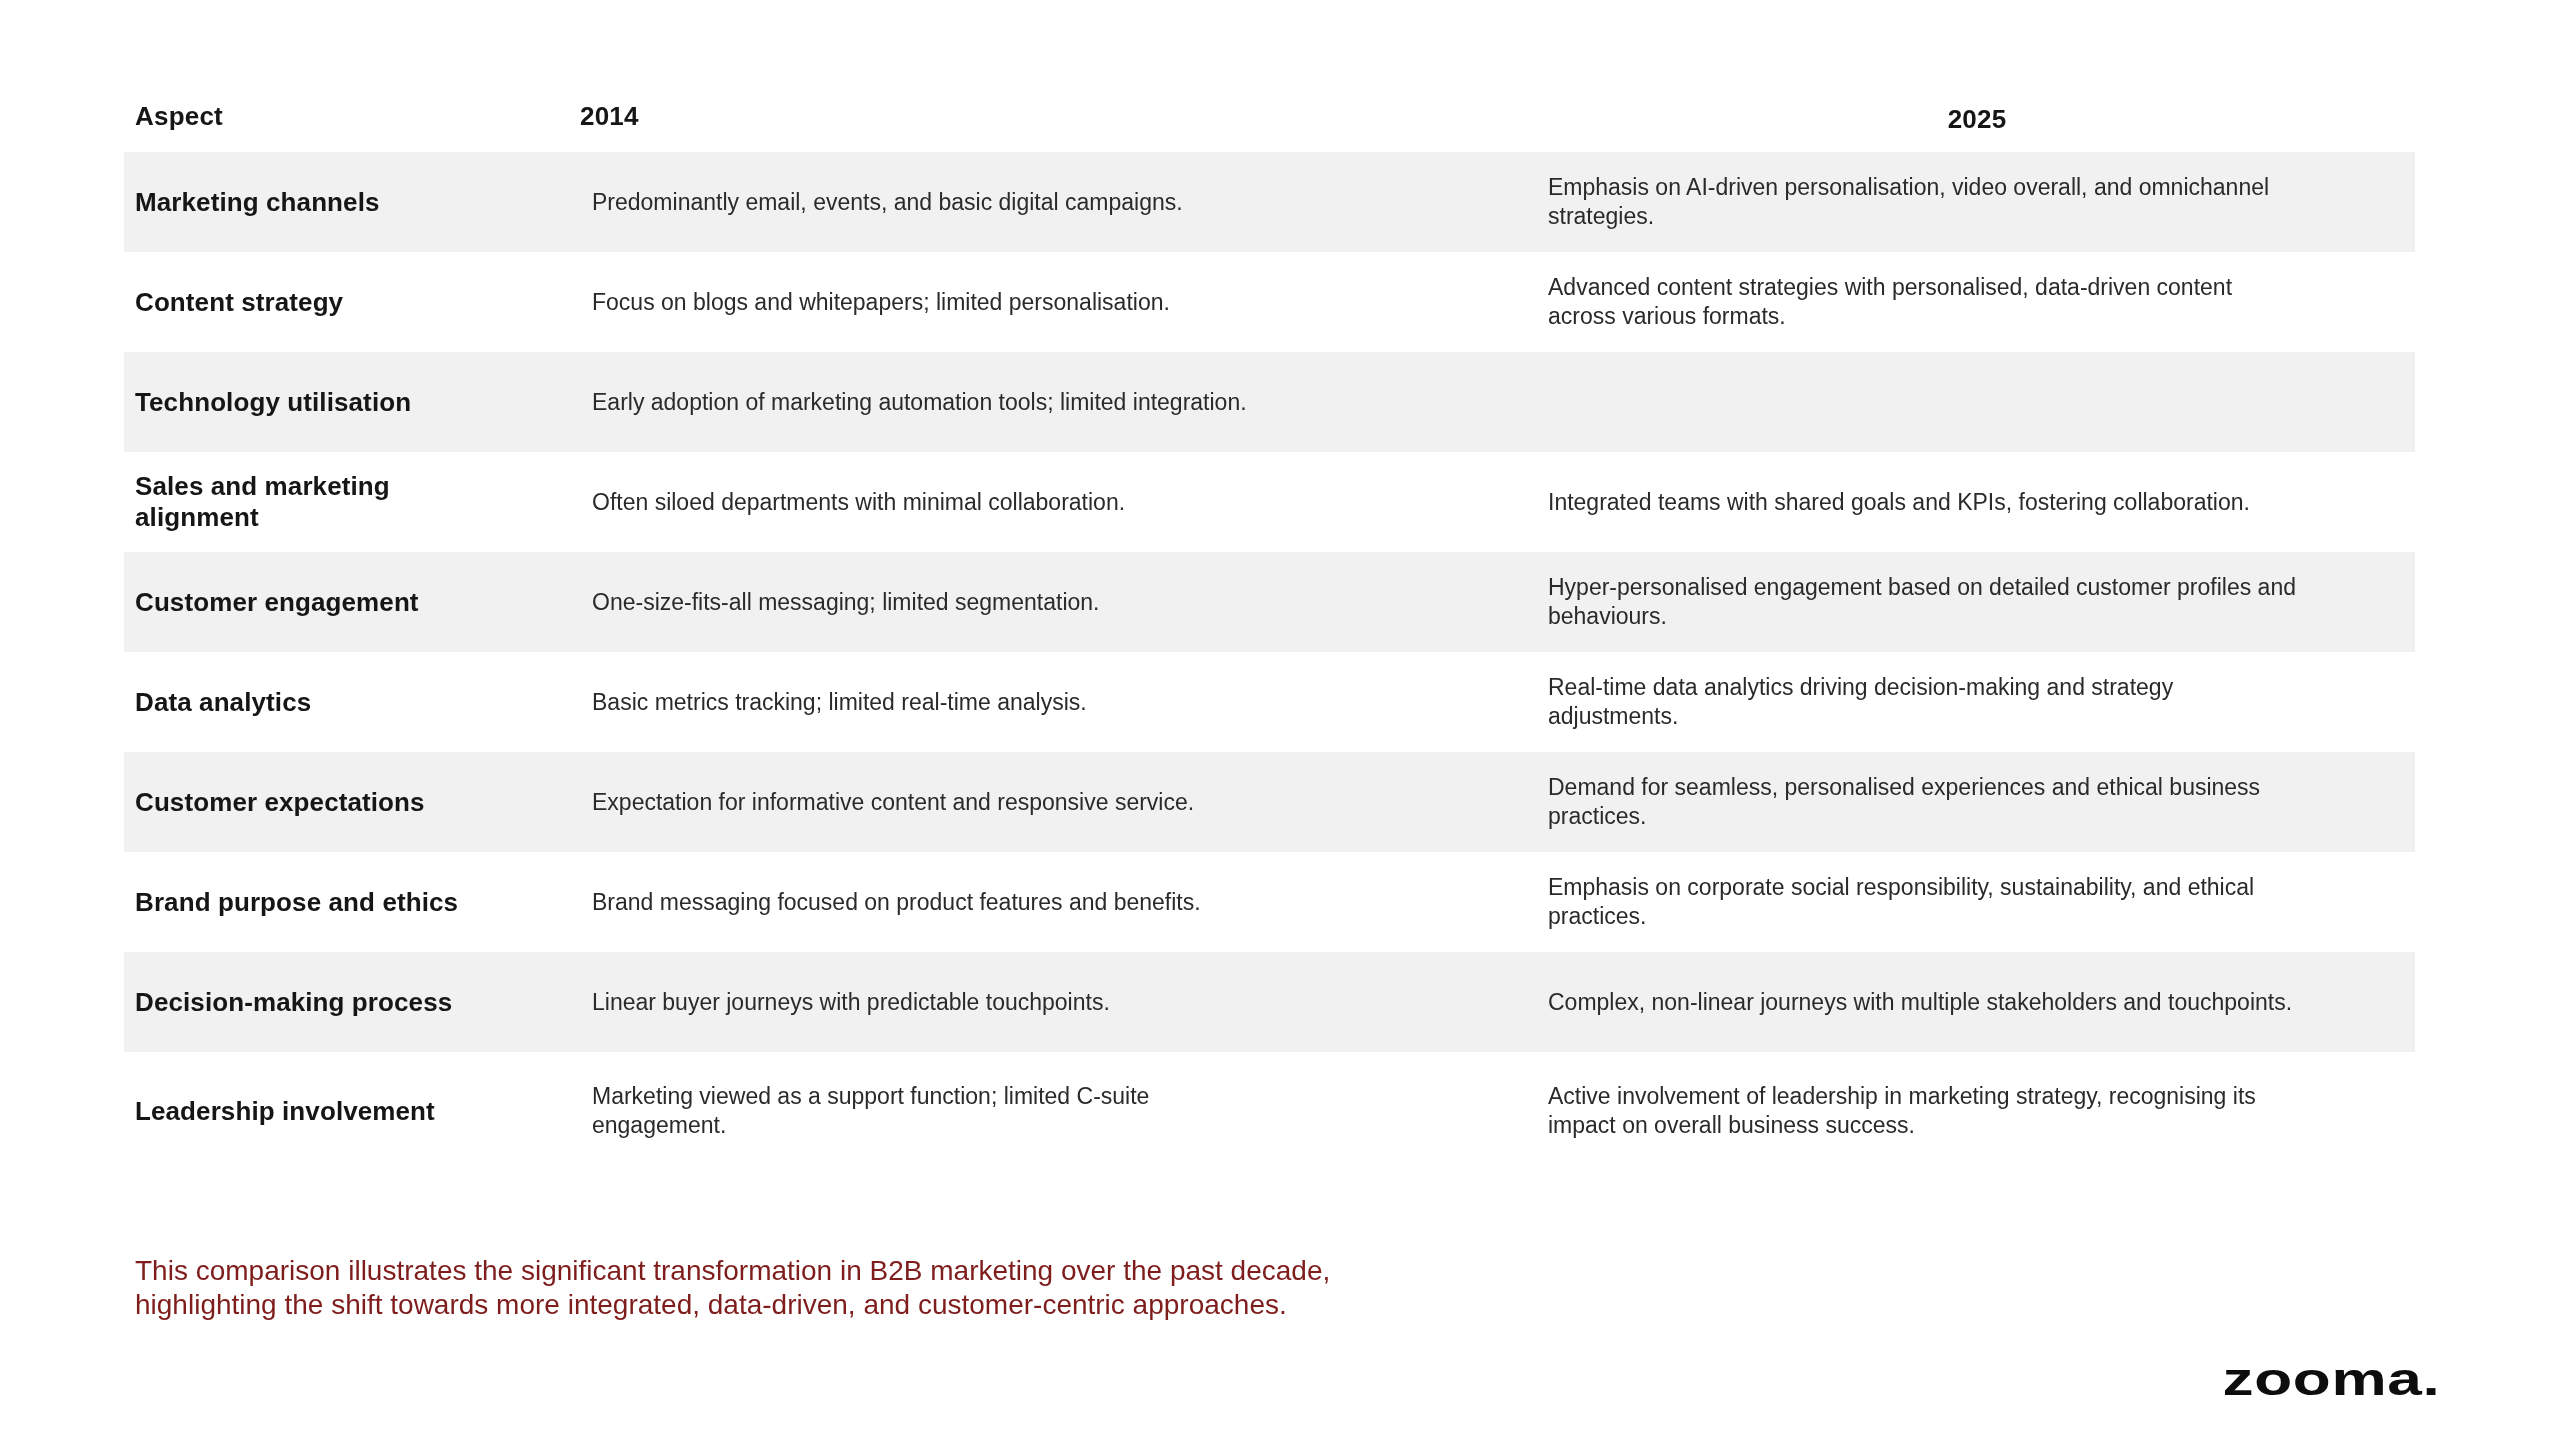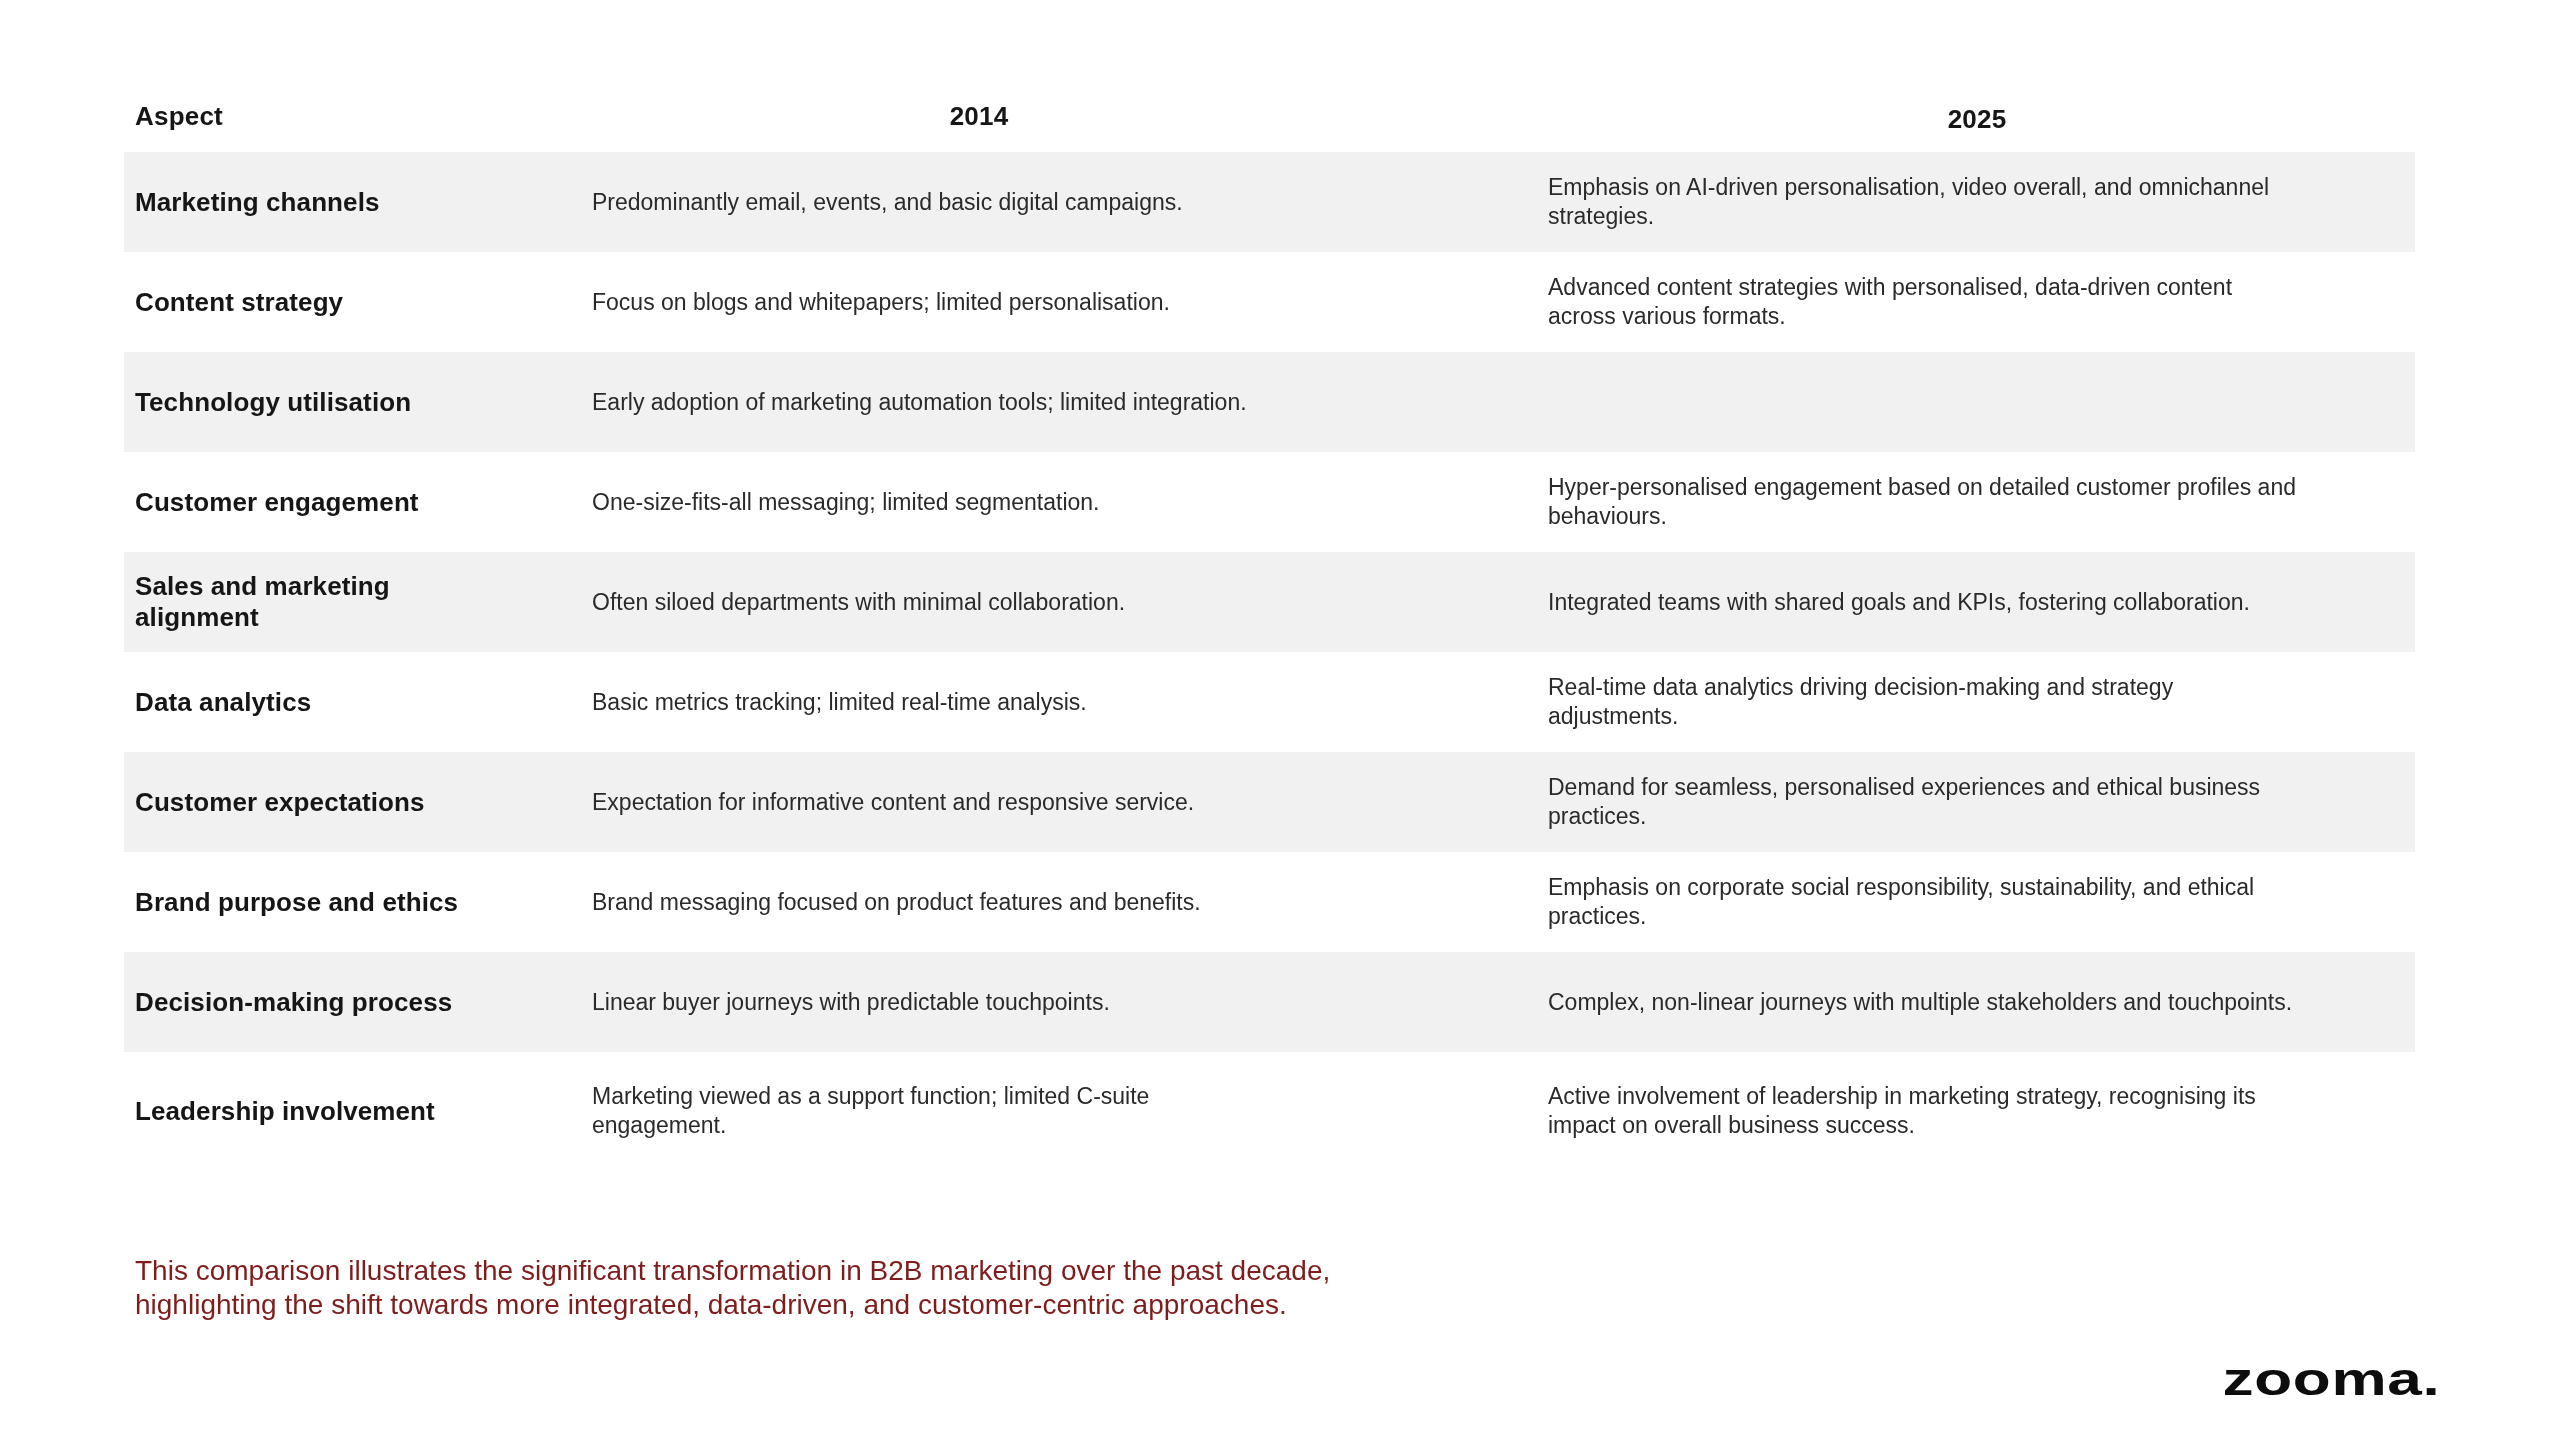--- a/index.html
+++ b/index.html
@@ -25,21 +25,21 @@
     height: 40px;
     display: grid;
     grid-template-columns: 456px 860px 975px;
     align-items: center;
     font-size: 26px;
     font-weight: 700;
     letter-spacing: 0.2px;
     color: #161616;
   }
   .h-aspect { padding-left: 11px; }
-  .h-2014  { text-align: center; padding-right: 62px; }
+  .h-2014  { text-align: left; padding-right: 62px; }
   .h-2025  { text-align: center; padding-left: 99px; margin-top: 6px; }
 
   
   .table {
     position: absolute;
     left: 124px;
     top: 152px;
     width: 2291px;
   }
   .row {
@@ -116,30 +116,30 @@
     <div class="cell-aspect">Content strategy</div>
     <div class="cell-2014">Focus on blogs and whitepapers; limited personalisation.</div>
     <div class="cell-2025">Advanced content strategies with personalised, data-driven content
 across various formats.</div>
   </div>
   <div class="row">
     <div class="cell-aspect">Technology utilisation</div>
     <div class="cell-2014">Early adoption of marketing automation tools; limited integration.</div>
   </div>
   <div class="row">
+    <div class="cell-aspect">Sales and marketing
+alignment</div>
+    <div class="cell-2014">Often siloed departments with minimal collaboration.</div>
+    <div class="cell-2025">Integrated teams with shared goals and KPIs, fostering collaboration.</div>
+  </div>
+  <div class="row">
     <div class="cell-aspect">Customer engagement</div>
     <div class="cell-2014">One-size-fits-all messaging; limited segmentation.</div>
     <div class="cell-2025">Hyper-personalised engagement based on detailed customer profiles and
 behaviours.</div>
-  </div>
-  <div class="row">
-    <div class="cell-aspect">Sales and marketing
-alignment</div>
-    <div class="cell-2014">Often siloed departments with minimal collaboration.</div>
-    <div class="cell-2025">Integrated teams with shared goals and KPIs, fostering collaboration.</div>
   </div>
   <div class="row">
     <div class="cell-aspect">Data analytics</div>
     <div class="cell-2014">Basic metrics tracking; limited real-time analysis.</div>
     <div class="cell-2025">Real-time data analytics driving decision-making and strategy
 adjustments.</div>
   </div>
   <div class="row">
     <div class="cell-aspect">Customer expectations</div>
     <div class="cell-2014">Expectation for informative content and responsive service.</div>

